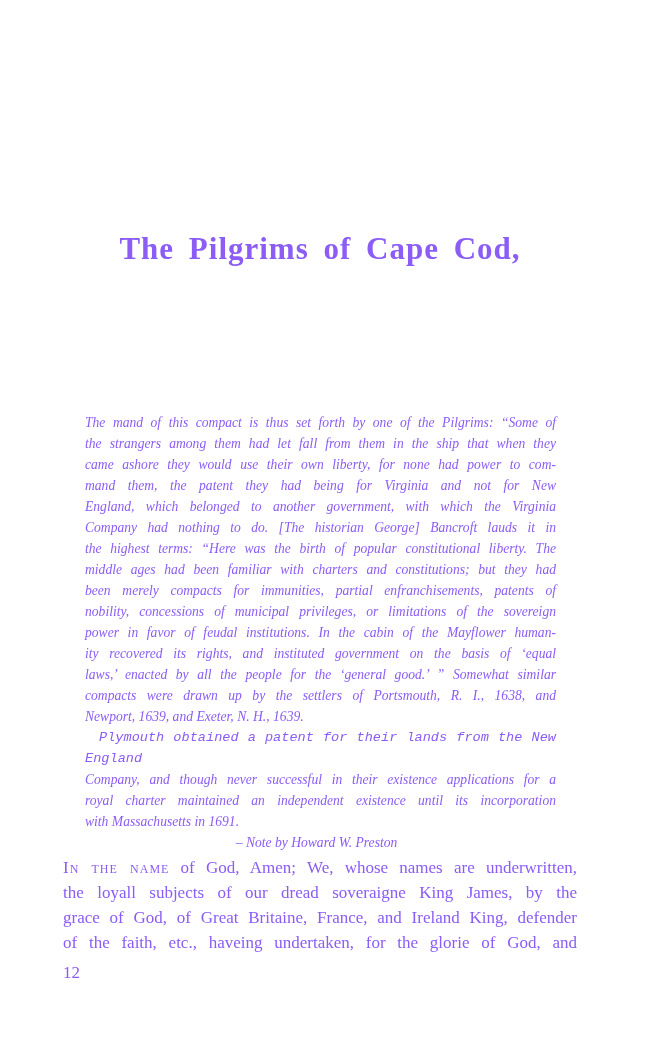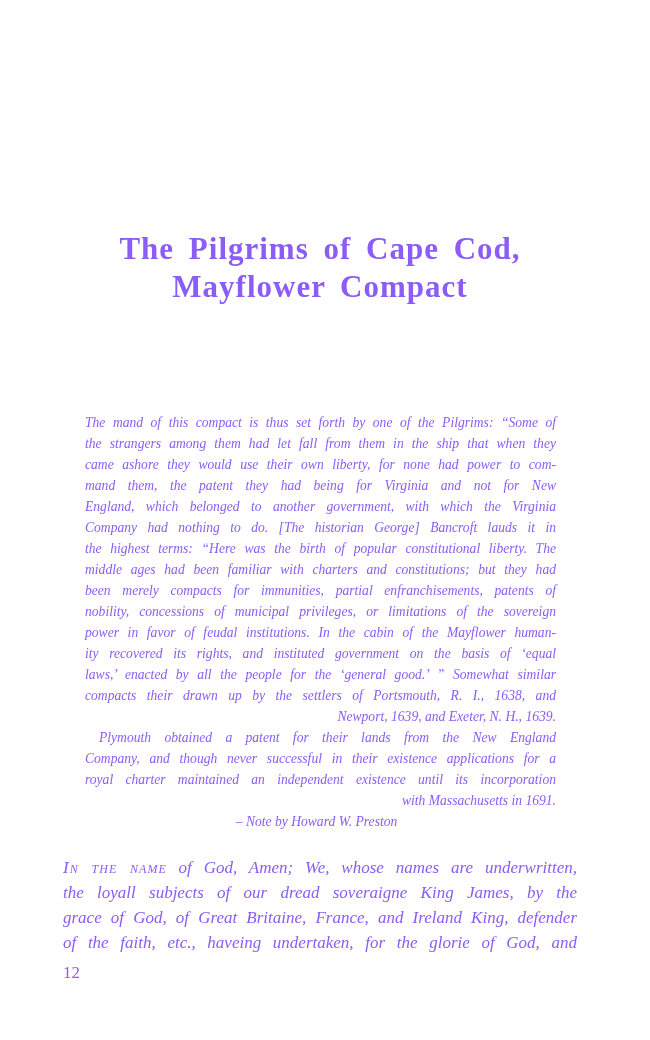--- a/index.html
+++ b/index.html
@@ -51,25 +51,24 @@
     font-size: 13.6px;
     line-height: 21px;
   }
   .main-block {
     position: absolute;
     top: 846px;
     left: 63px;
     width: 514px;
     font-size: 17px;
     line-height: 25px;
-    font-style: italic;
   }
-  .tline { text-align: right; white-space: normal; }
+  .tline { text-align: left; white-space: normal; }
   .jline { text-align: justify; text-align-last: justify; -moz-text-align-last: justify; }
-  .indent { text-indent: 14px; }
+  .indent { text-indent: 14px; font-family: Liberation Mono, monospace; }
   .attribution {
     text-align: center;
     padding-right: 8px;
     line-height: 21px;
     margin-top: 0;
   }
   .sc { font-variant: small-caps; letter-spacing: 1px; }
   .page-number {
     position: absolute;
     top: 954px;
@@ -80,41 +79,40 @@
   }
 </style>
 </head>
 <body>
 
 <div class="page">
 
   <header class="title-block">
     <h1>
       <div class="title-line">The Pilgrims of Cape Cod,</div>
-      <div class="title-line">Mayflower Compact</div>
     </h1>
   </header>
 
 
   <section class="note-block">
     <div>
         <div class="tline jline">The mand of this compact is thus set forth by one of the Pilgrims: “Some of</div>
         <div class="tline jline">the strangers among them had let fall from them in the ship that when they</div>
         <div class="tline jline">came ashore they would use their own liberty, for none had power to com-</div>
         <div class="tline jline">mand them, the patent they had being for Virginia and not for New</div>
         <div class="tline jline">England, which belonged to another government, with which the Virginia</div>
         <div class="tline jline">Company had nothing to do. [The historian George] Bancroft lauds it in</div>
         <div class="tline jline">the highest terms: “Here was the birth of popular constitutional liberty. The</div>
         <div class="tline jline">middle ages had been familiar with charters and constitutions; but they had</div>
         <div class="tline jline">been merely compacts for immunities, partial enfranchisements, patents of</div>
         <div class="tline jline">nobility, concessions of municipal privileges, or limitations of the sovereign</div>
         <div class="tline jline">power in favor of feudal institutions. In the cabin of the Mayflower human-</div>
         <div class="tline jline">ity recovered its rights, and instituted government on the basis of ‘equal</div>
         <div class="tline jline">laws,’ enacted by all the people for the ‘general good.’ ” Somewhat similar</div>
-        <div class="tline jline">compacts their drawn up by the settlers of Portsmouth, R. I., 1638, and</div>
+        <div class="tline jline">compacts were drawn up by the settlers of Portsmouth, R. I., 1638, and</div>
         <div class="tline">Newport, 1639, and Exeter, N. H., 1639.</div>
       </div>
     <div>
         <div class="tline jline indent">Plymouth obtained a patent for their lands from the New England</div>
         <div class="tline jline">Company, and though never successful in their existence applications for a</div>
         <div class="tline jline">royal charter maintained an independent existence until its incorporation</div>
         <div class="tline">with Massachusetts in 1691.</div>
       </div>
     <div class="attribution">– Note by Howard W. Preston</div>
   </section>

